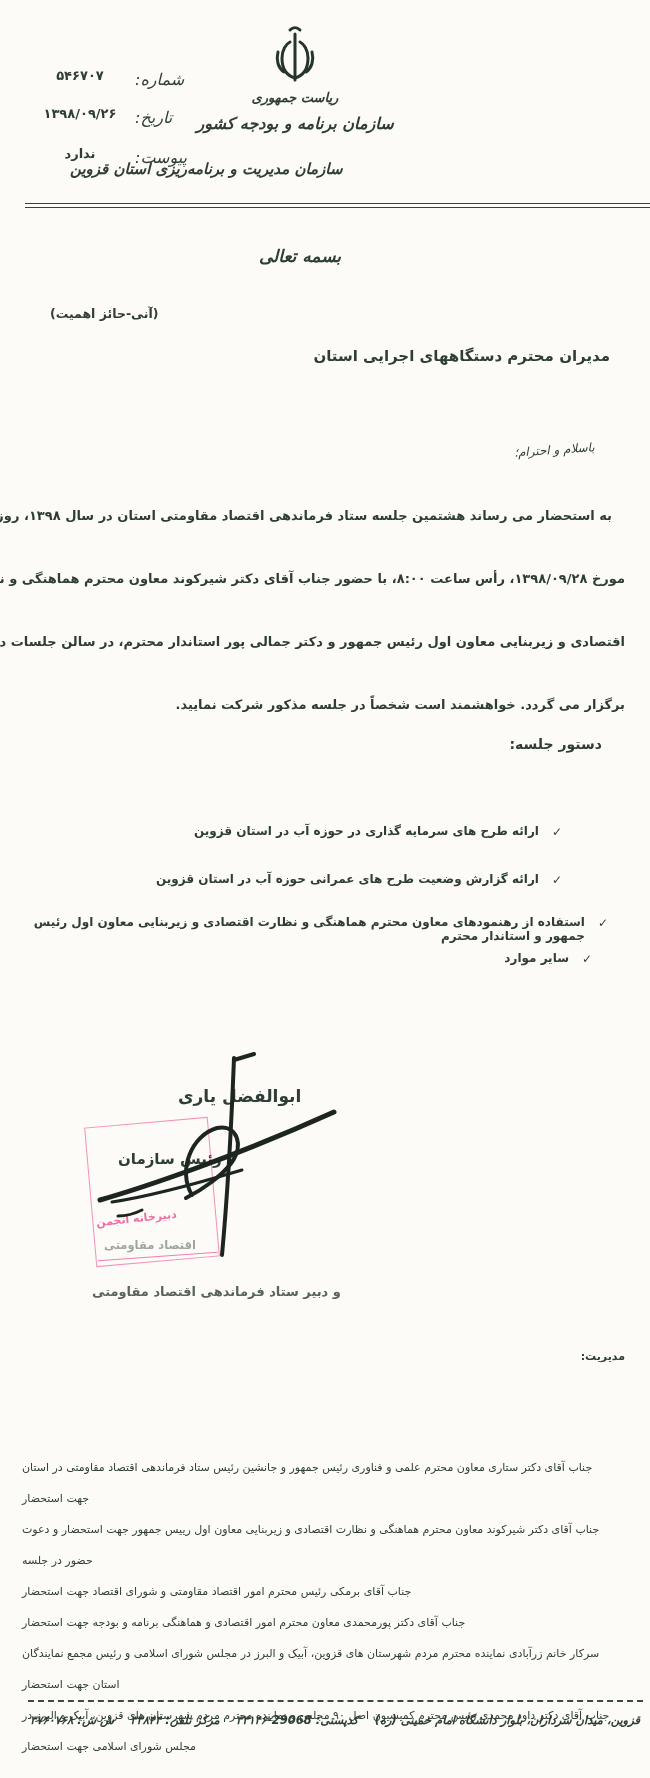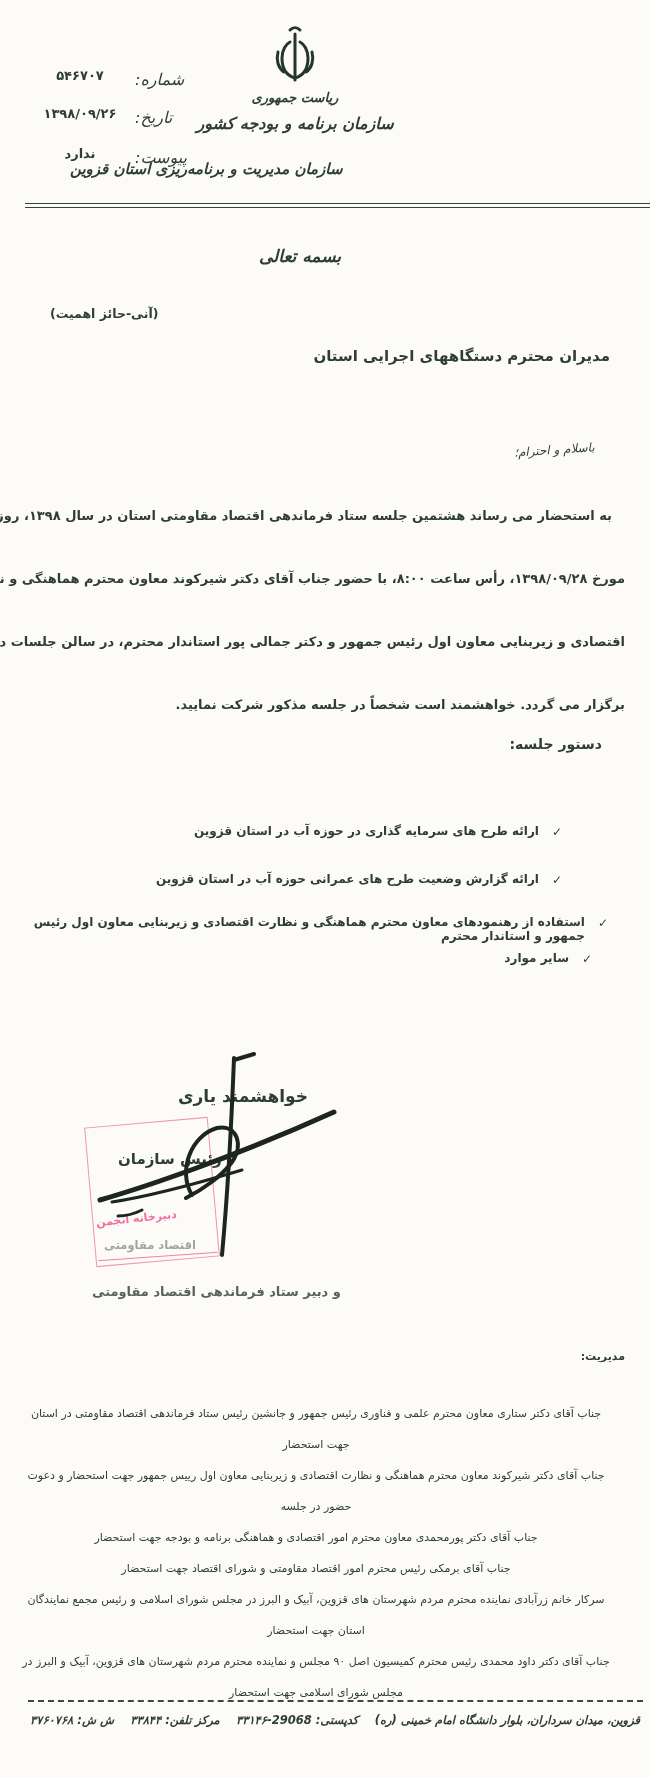--- a/index.html
+++ b/index.html
@@ -55,21 +55,21 @@
     border:1.6px solid #f07fae;transform:rotate(-5deg);
     opacity:.85;
   }
   .stamp-text{left:96px;top:1212px;font-size:11px;color:#ef6fa4;transform:rotate(-6deg);font-weight:bold;}
   .stamp-underline{left:98px;top:1256px;width:120px;height:0;border-top:1.4px solid #f07fae;transform:rotate(-4deg);}
   .faded-line{left:104px;top:1238px;font-size:11.5px;font-weight:bold;opacity:.45;filter:blur(.4px);}
   .sig-secondary{left:92px;top:1284px;font-size:13px;font-weight:bold;opacity:.8;filter:blur(.7px);letter-spacing:.5px;}
 
   
   .cc-title{right:25px;top:1350px;font-size:11px;}
-  .cc-list{right:40px;top:1398px;width:588px;font-size:11px;line-height:31px;text-align:center;}
+  .cc-list{right:40px;top:1452px;width:588px;font-size:11px;line-height:31px;text-align:left;}
   .cc-item{margin:0;}
 
   
   .foot-divider{left:28px;top:1700px;width:615px;height:0;border-top:2px dashed #3a4a42;}
   .footer-row{
     left:30px;right:10px;top:1713px;
     display:flex;flex-direction:row;justify-content:space-between;align-items:baseline;
     font-size:11.5px;font-weight:bold;font-style:italic;
   }
   .footer-row span{white-space:nowrap;}
@@ -137,43 +137,43 @@
   </div>
   <div class="abs agenda-item ai4 rtl">
     <span class="check">✓</span>
     <span>سایر موارد</span>
   </div>
 
   <div class="abs stamp"></div>
   <div class="abs stamp-text rtl nowrap">دبیرخانه انجمن</div>
   <div class="abs stamp-underline"></div>
 
-  <div class="abs sig-name rtl bold nowrap">خواهشمند یاری</div>
+  <div class="abs sig-name rtl bold nowrap">ابوالفضل یاری</div>
   <div class="abs sig-title rtl bold nowrap">رئیس سازمان</div>
 
   <svg class="abs sig-svg" viewBox="0 0 270 215" aria-hidden="true">
     <g fill="none" stroke="#1c251f" stroke-linecap="round">
       <path d="M18 150 C60 138, 150 108, 252 62" stroke-width="5"></path>
       <path d="M30 152 C70 146, 120 132, 160 120" stroke-width="3"></path>
       <path d="M110 145 C95 120, 110 85, 135 78 C155 74, 162 95, 150 112 C140 126, 120 140, 104 148" stroke-width="4"></path>
       <path d="M152 8 C150 60, 146 140, 140 205" stroke-width="4"></path>
       <path d="M152 10 L172 4" stroke-width="4"></path>
       <path d="M60 160 C52 164, 44 166, 36 166" stroke-width="3"></path>
     </g>
   </svg>
 
   <div class="abs faded-line rtl nowrap">اقتصاد مقاومتی</div>
   <div class="abs sig-secondary rtl nowrap">و دبیر ستاد فرماندهی اقتصاد مقاومتی</div>
 
   <div class="abs cc-title rtl bold">مدیریت:</div>
   <div class="abs cc-list rtl">
     <p class="cc-item">جناب آقای دکتر ستاری معاون محترم علمی و فناوری رئیس جمهور و جانشین رئیس ستاد فرماندهی اقتصاد مقاومتی در استان جهت استحضار</p>
     <p class="cc-item">جناب آقای دکتر شیرکوند معاون محترم هماهنگی و نظارت اقتصادی و زیربنایی معاون اول رییس جمهور جهت استحضار و دعوت حضور در جلسه</p>
+    <p class="cc-item">جناب آقای برمکی رئیس محترم امور اقتصاد مقاومتی و شورای اقتصاد جهت استحضار</p>
     <p class="cc-item">جناب آقای دکتر پورمحمدی معاون محترم امور اقتصادی و هماهنگی برنامه و بودجه جهت استحضار</p>
-    <p class="cc-item">جناب آقای برمکی رئیس محترم امور اقتصاد مقاومتی و شورای اقتصاد جهت استحضار</p>
     <p class="cc-item">سرکار خانم زرآبادی نماینده محترم مردم شهرستان های قزوین، آبیک و البرز در مجلس شورای اسلامی و رئیس مجمع نمایندگان استان جهت استحضار</p>
     <p class="cc-item">جناب آقای دکتر داود محمدی رئیس محترم کمیسیون اصل ۹۰ مجلس و نماینده محترم مردم شهرستان های قزوین، آبیک و البرز در مجلس شورای اسلامی جهت استحضار</p>
   </div>
 
   <div class="abs foot-divider"></div>
   <div class="abs footer-row rtl">
     <span>قزوین، میدان سرداران، بلوار دانشگاه امام خمینی (ره)</span>
     <span>کدپستی: 29068-۳۳۱۴۶</span>
     <span>مرکز تلفن: ۳۳۸۴۴</span>
     <span>ش ش: ۳۷۶۰۷۶۸</span>

